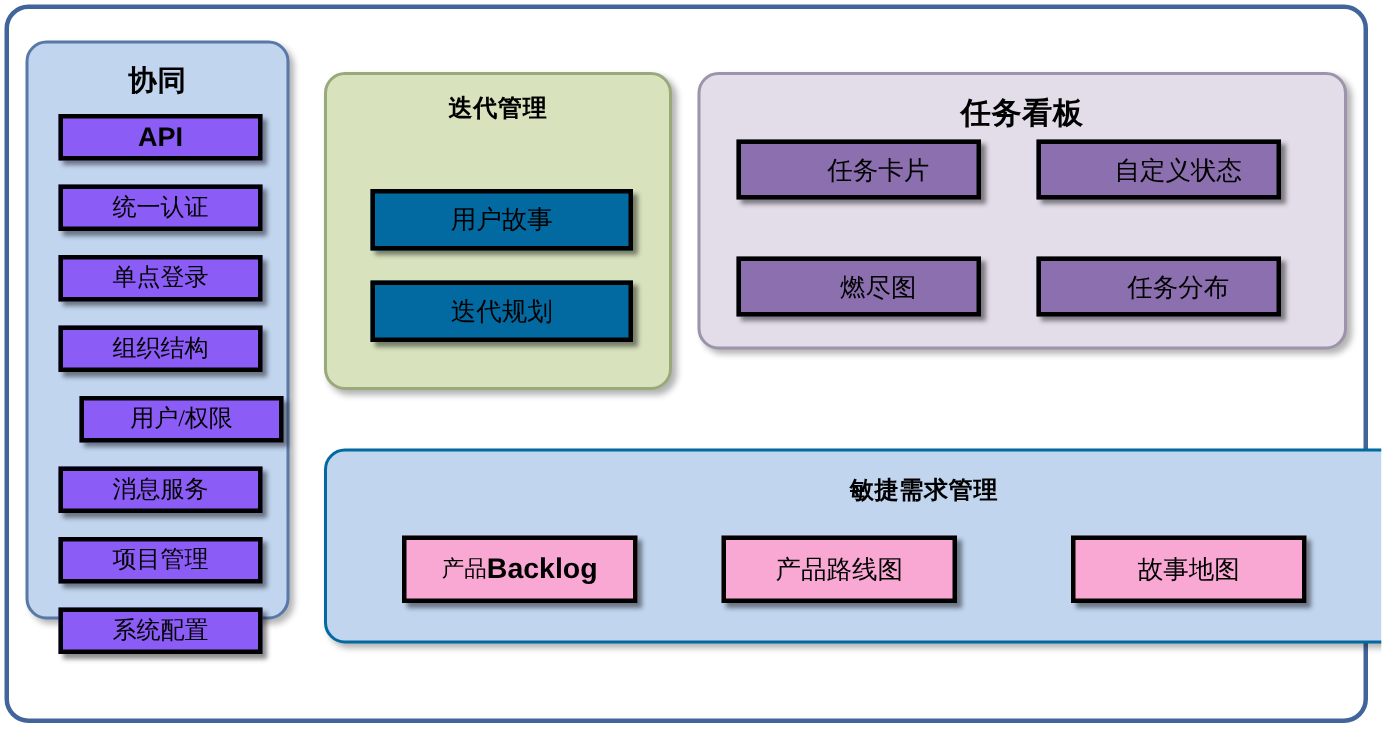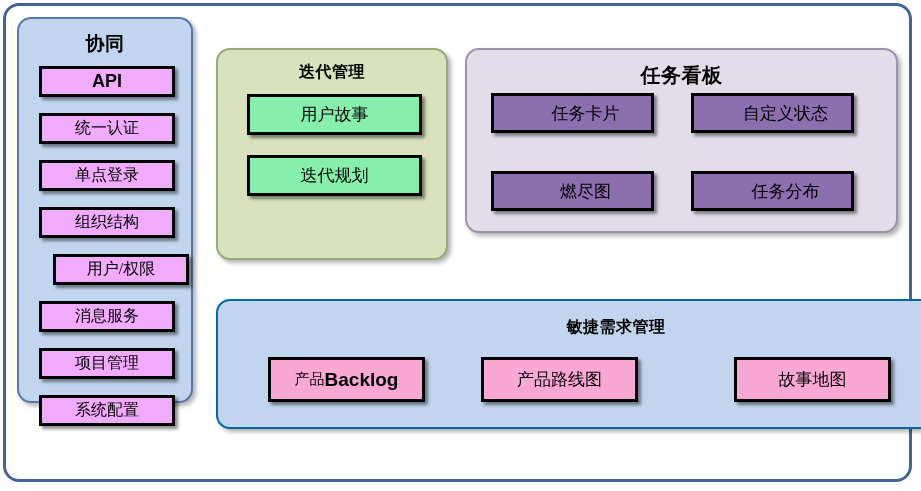--- a/index.html
+++ b/index.html
@@ -42,21 +42,21 @@
     right: 0;
     text-align: center;
     font-weight: bold;
     color: #000000;
     letter-spacing: 0.5px;
   }
 
   
   #panel-collab {
     left: 17px;
-    top: 17px;
+    top: 27px;
     width: 176px;
     height: 386px;
     background: #c1d5ef;
     border: 2px solid #5878a8;
   }
   #panel-collab .panel-title {
     top: 12px;
     font-size: 19px;
   }
 
@@ -109,22 +109,22 @@
     border: 3px solid #000000;
     display: flex;
     align-items: center;
     justify-content: center;
     box-shadow: 3px 3px 3px rgba(0,0,0,0.45);
     color: #000000;
     font-family: "Liberation Serif", serif;
     font-size: 17px;
     white-space: nowrap;
   }
-  .box.pink  { background: #f0abfc; }
-  .box.green { background: #86efac; }
+  .box.pink  { background: #8b5cf6; }
+  .box.green { background: #0369a1; margin-top: 32px; }
   .box.purple{ background: #8b6fae; }
   .box.blue  { background: #f9a8d4; }
 
   .box.bold-sans {
     font-family: "Liberation Sans", sans-serif;
     font-weight: bold;
     font-size: 18px;
   }
 
   
@@ -217,16 +217,16 @@
   <div class="panel" id="panel-agile">
     <div class="panel-title">敏捷需求管理</div>
 
     <div class="box blue ag-box mixed-label" style="left:50px;">
       <span class="cn">产品</span>
         <span class="en">Backlog</span>
     </div>
 
     <div class="box blue ag-box" style="left:263px;">产品路线图</div>
 
-    <div class="box blue ag-box" style="left:516px;">故事地图</div>
+    <div class="box blue ag-box" style="left:496px;">故事地图</div>
   </div>
 
 </div>
 
 </body></html>

